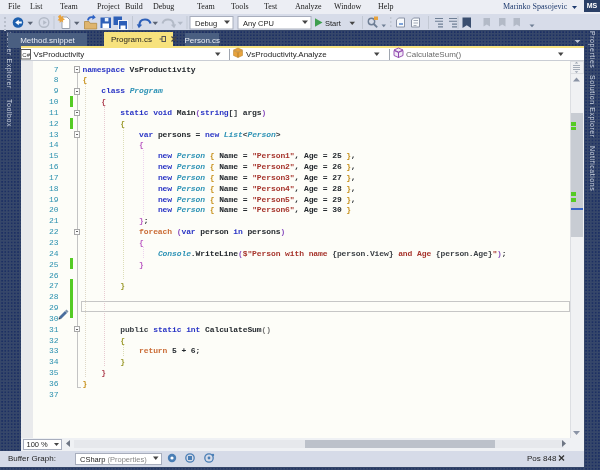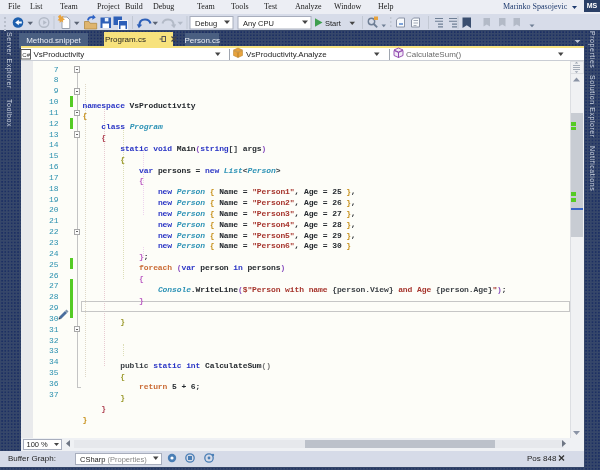--- a/index.html
+++ b/index.html
@@ -25,21 +25,21 @@
 
 .vtab { position:absolute; font-size:7px; color:#CBD2DF; letter-spacing:0.2px; transform-origin:0 0; transform:rotate(90deg); white-space:nowrap; }
 .vtab { letter-spacing:0.55px; }
 
 .dtab { position:absolute; top:32.5px; height:15px; background:#4A5F81; color:#E9EDF4; font-size:8px; line-height:15px; text-align:center; }
 #atab { position:absolute; top:31.5px; height:16px; background:#F7E27D; color:#1E1E1E; font-size:8px; line-height:16px; }
 
 #gutter { position:absolute; left:23px; top:64.5px; width:35.5px; text-align:right;
   font-family:"Liberation Mono", monospace; font-size:8px; letter-spacing:-0.09px; line-height:10.84px; color:#2B91AF; white-space:pre; }
 #code { position:absolute; left:82.5px; top:64.5px;
-  font-family:"Liberation Mono", monospace; font-size:8px; letter-spacing:-0.09px; line-height:10.84px; color:#24292E; white-space:pre; font-weight:600;margin-top:36px; }
+  font-family:"Liberation Mono", monospace; font-size:8px; letter-spacing:-0.09px; line-height:10.84px; color:#24292E; white-space:pre; font-weight:600; }
 #code .k { color:#2A35C5; }
 #code .t { color:#2E93B6;font-style:italic; }
 #code .s { color:#A6342C; }
 #code .f { color:#CA6B35; }
 #code .g1 { color:#C8921E; }
 #code .g2 { color:#B04454; }
 #code .g3 { color:#9C9B2F; }
 #code .g4 { color:#BC5FC4; }
 #code .pr { color:#8B52C0; }
 #code .gy { color:#777; }
@@ -74,22 +74,22 @@
 <span class="mi" style="left:378px">Help</span>
 <span class="mi" style="left:503px; color:#1E3A6E">Marinko Spasojevic</span>
 <div class="abs" style="left:584px; top:0; width:16px; height:11.5px; background:#2A3F66; color:#fff; font-size:7px; font-weight:bold; text-align:center; line-height:11.5px;">MS</div>
 
 <span class="vtab" style="left:13px; top:31.5px;">Server Explorer</span>
 <span class="vtab" style="left:13px; top:99px;">Toolbox</span>
 <span class="vtab" style="left:596px; top:31px;">Properties</span>
 <span class="vtab" style="left:596px; top:75px;">Solution Explorer</span>
 <span class="vtab" style="left:596px; top:146px;">Notifications</span>
 
-<div class="dtab" style="left:19px; width:69px;">Method.snippet</div>
-<div id="atab" style="left:104px; width:69px; padding-left:1px;">Program.cs</div>
+<div class="dtab" style="left:8px; width:79px;">Method.snippet</div>
+<div id="atab" style="left:104px; width:69px; padding-left:7px;">Program.cs</div>
 <div class="dtab" style="left:184.5px; width:34px;">Person.cs</div>
 
 <div id="navbar" class="abs"></div>
 <div id="yline" class="abs"></div>
 <span class="abs" style="left:33.5px; top:50px; font-size:8px; color:#1E1E1E;">VsProductivity</span>
 <span class="abs" style="left:246px; top:50px; font-size:8px; color:#1E1E1E;">VsProductivity.Analyze</span>
 <span class="abs" style="left:406px; top:50px; font-size:8px; color:#6A6A6A;">CalculateSum()</span>
 <div class="sep" style="left:229px; top:48.5px; height:11px; background:#9FA5AF;"></div>
 <div class="sep" style="left:389px; top:48.5px; height:11px; background:#9FA5AF;"></div>
 

